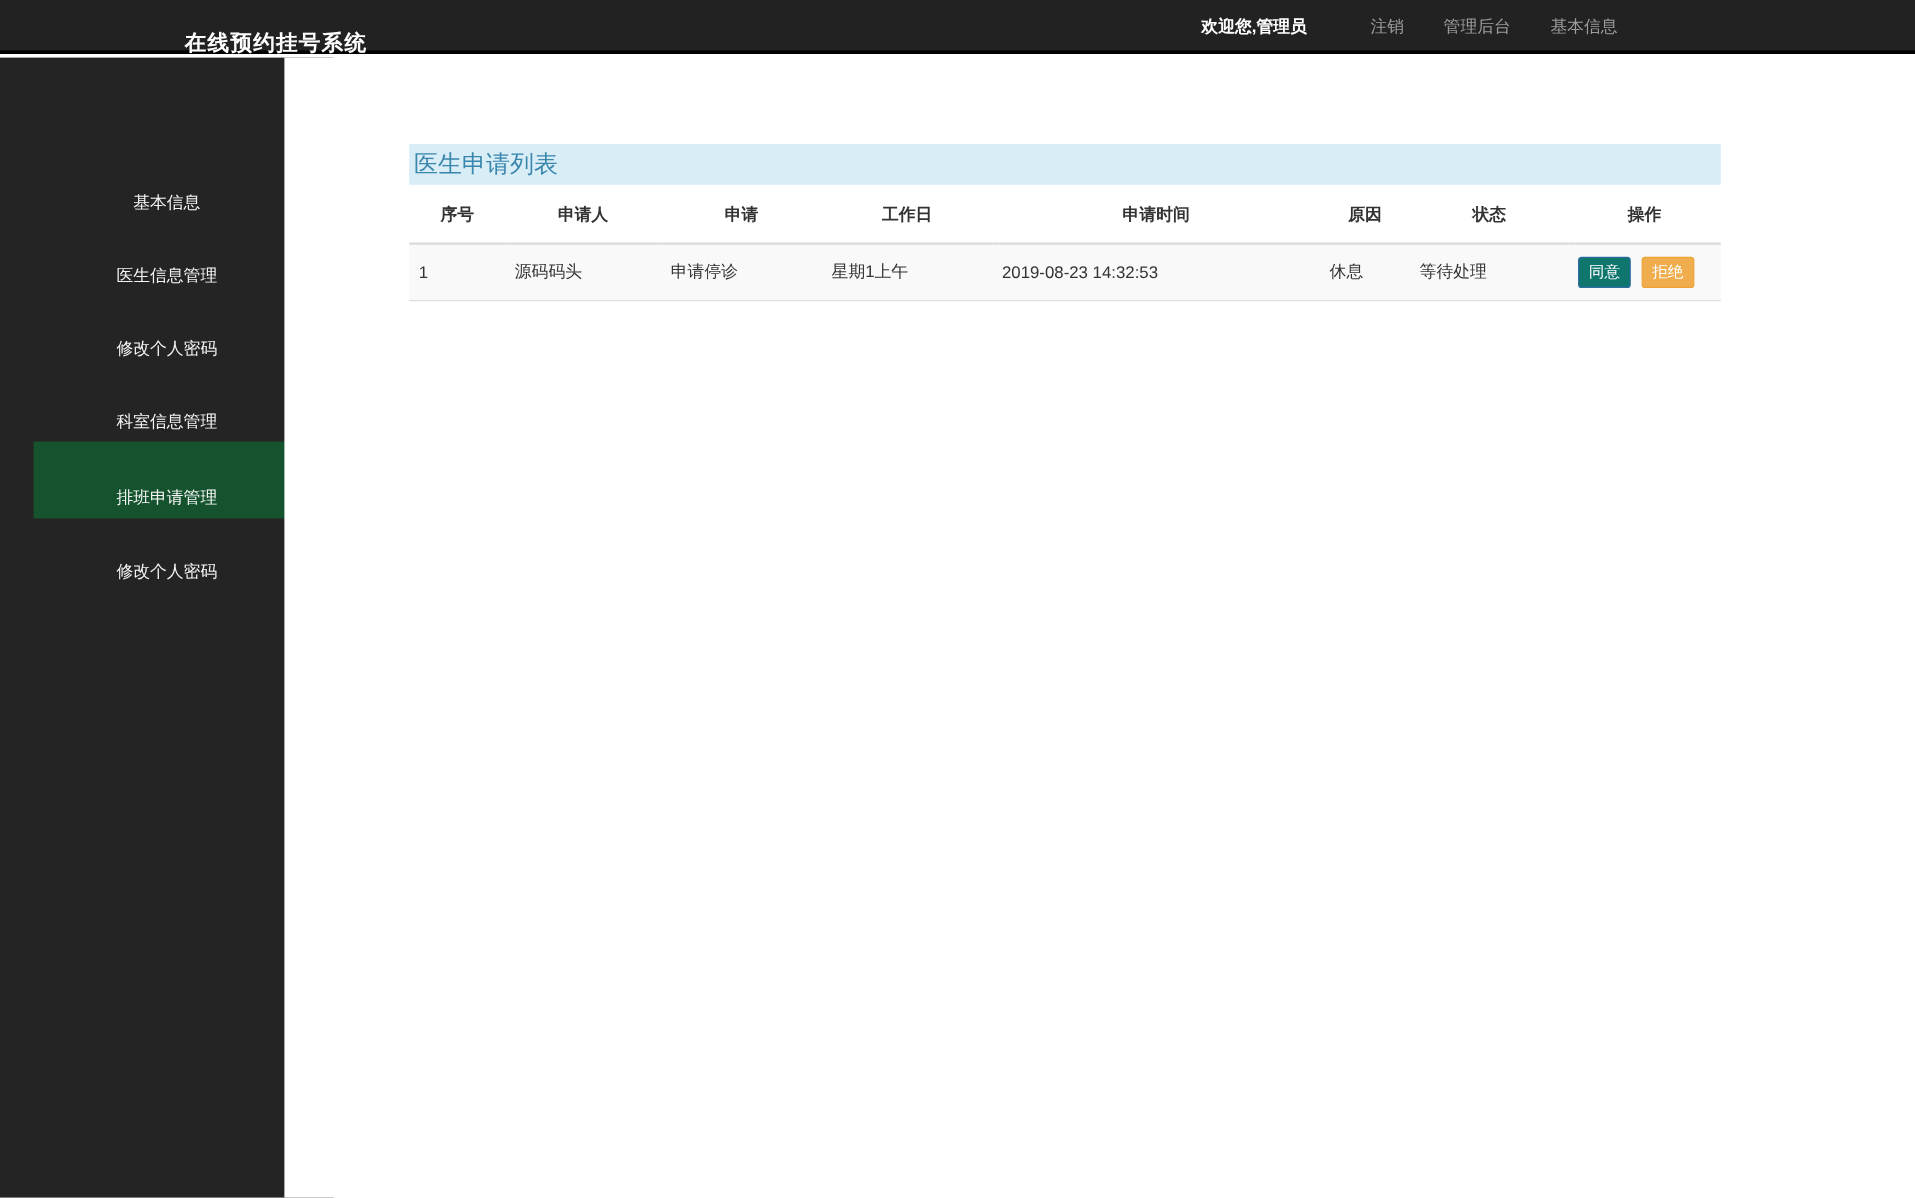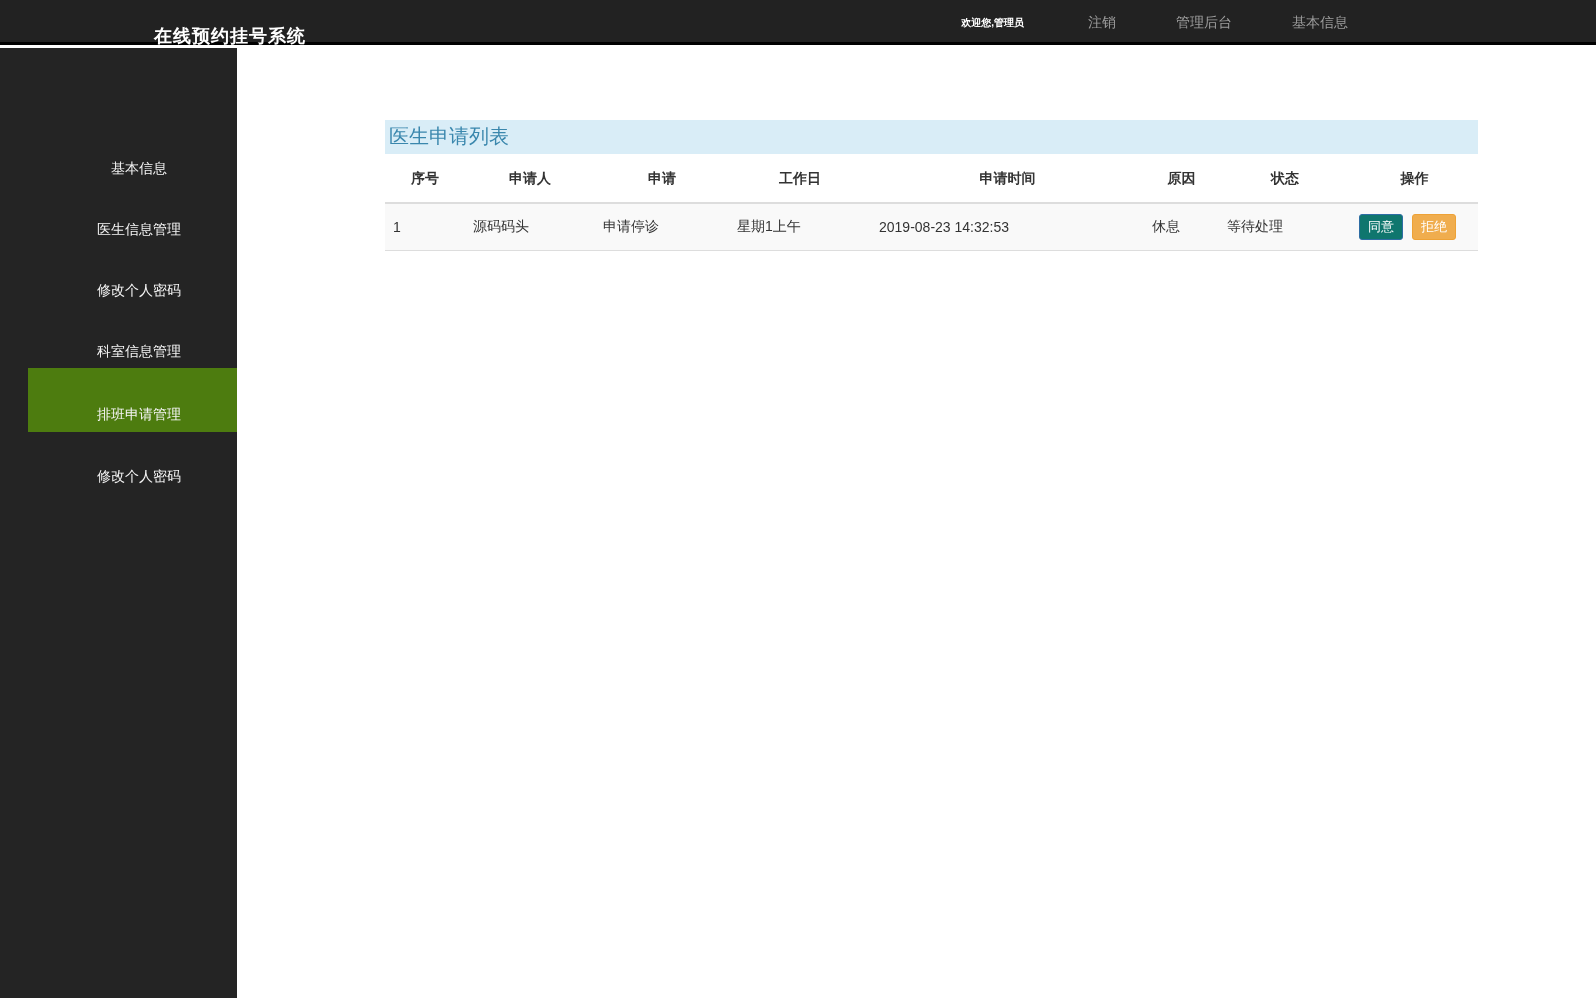--- a/index.html
+++ b/index.html
@@ -22,56 +22,56 @@
     position: absolute; left: 140px; top: 0;
     height: 45px; line-height: 45px;
     color: #ffffff; font-size: 18px; font-weight: bold;
     letter-spacing: 1px;
   }
   .topbar .nav-right {
     position: absolute; right: 220px; top: 0;
     height: 45px; display: flex; align-items: center;
   }
   .topbar .welcome {
-    color: #ffffff; font-size: 10px; font-weight: bold;
-    margin-right: 4px;
+    color: #ffffff; font-size: 14px; font-weight: bold;
+    margin-right: 20px;
   }
   .topbar .nav-link {
     color: #9d9d9d; font-size: 14px;
-    margin-left: 32px;
+    margin-left: 5px;
     text-decoration: none; cursor: pointer;
   }
 
   
   .sidebar {
     position: absolute; top: 48px; left: 0;
     width: 278px; height: 950px;
     background: #242424;
   }
   .sidebar .menu { padding-top: 62px; list-style: none; }
   .sidebar .menu-item {
     height: 61px; line-height: 61px;
     text-align: center;
     color: #f5f5f5; font-size: 14px;
     cursor: pointer;
   }
   .sidebar .menu-item.active {
-    background: #4d7c0f;
+    background: #14532d;
     height: 64px; line-height: 64px;
   }
 
   
   .content {
     position: absolute; top: 48px; left: 237px;
     width: 1359px; height: 950px;
     background: #ffffff;
     padding-top: 58px;
   }
   .container {
-    margin-left: 120px;
+    margin-left: 76px;
     width: 1121px;
   }
   .panel-title {
     background: #d9edf7;
     color: #3a87ad;
     font-size: 20px;
     padding: 3px 4px 4px 4px;
     margin-bottom: 2px;
   }
   table.app-table {

